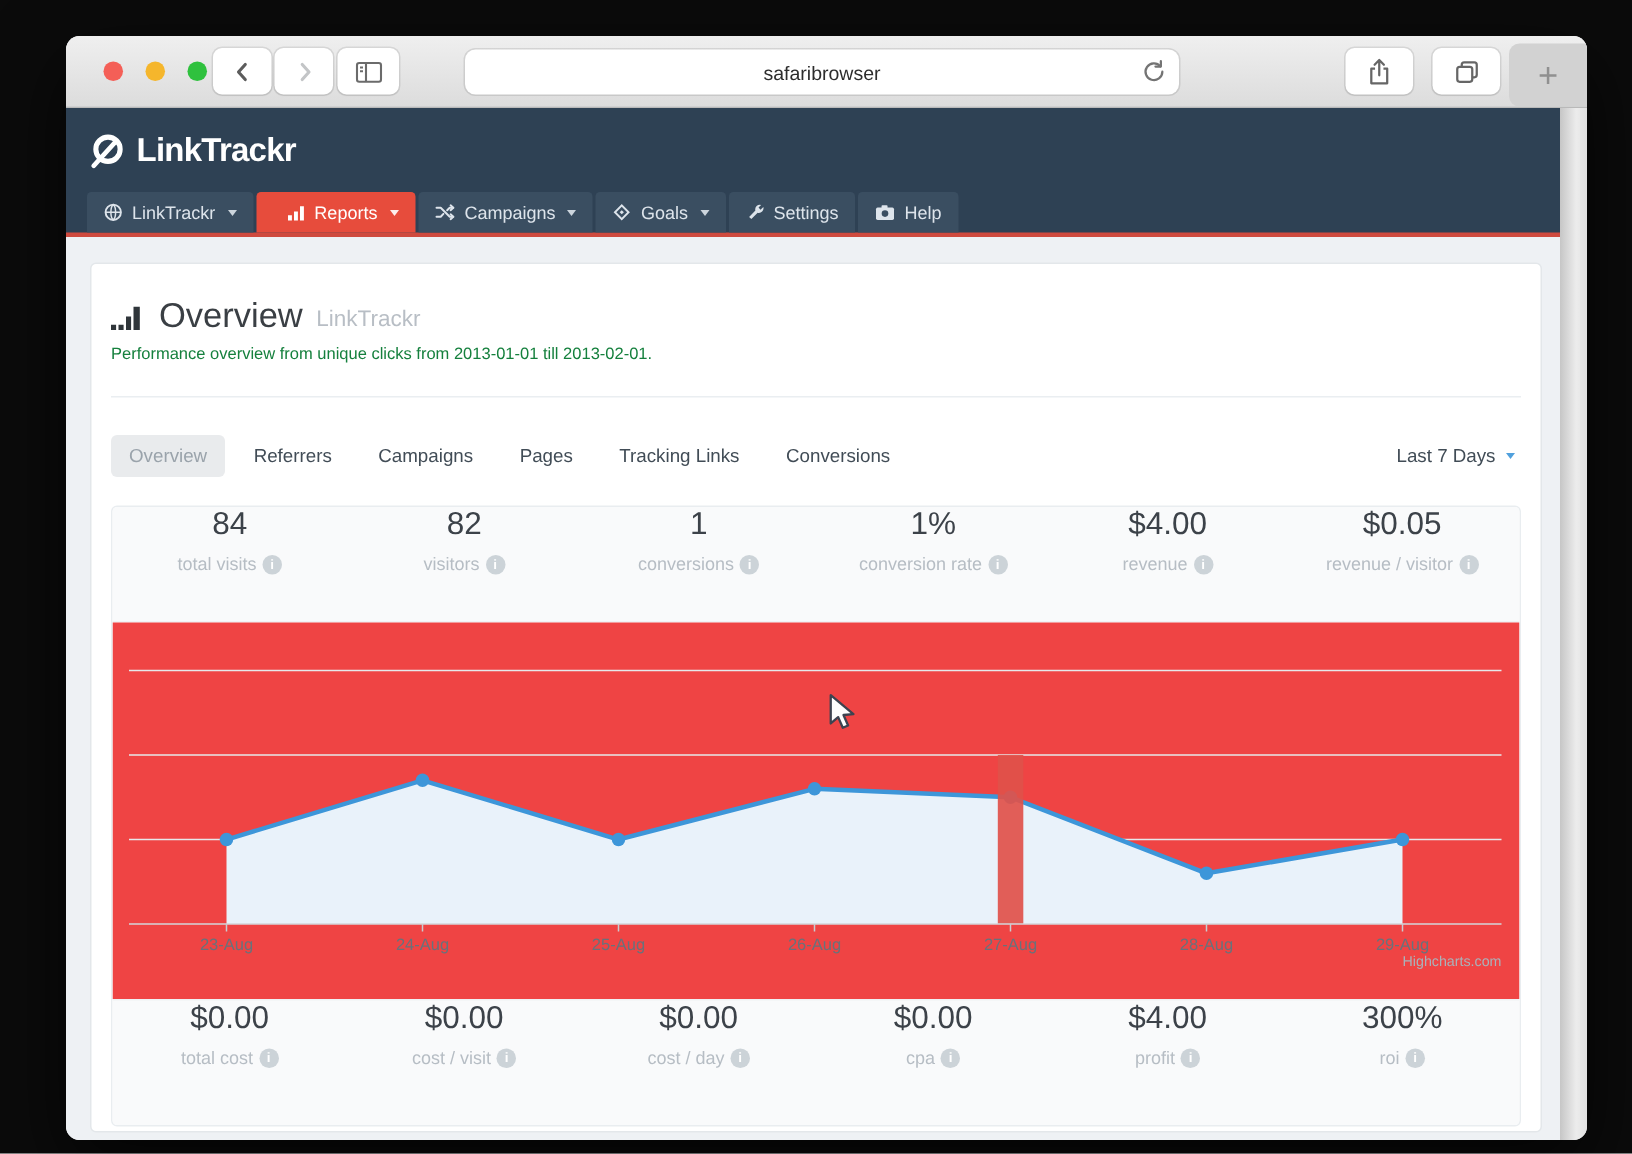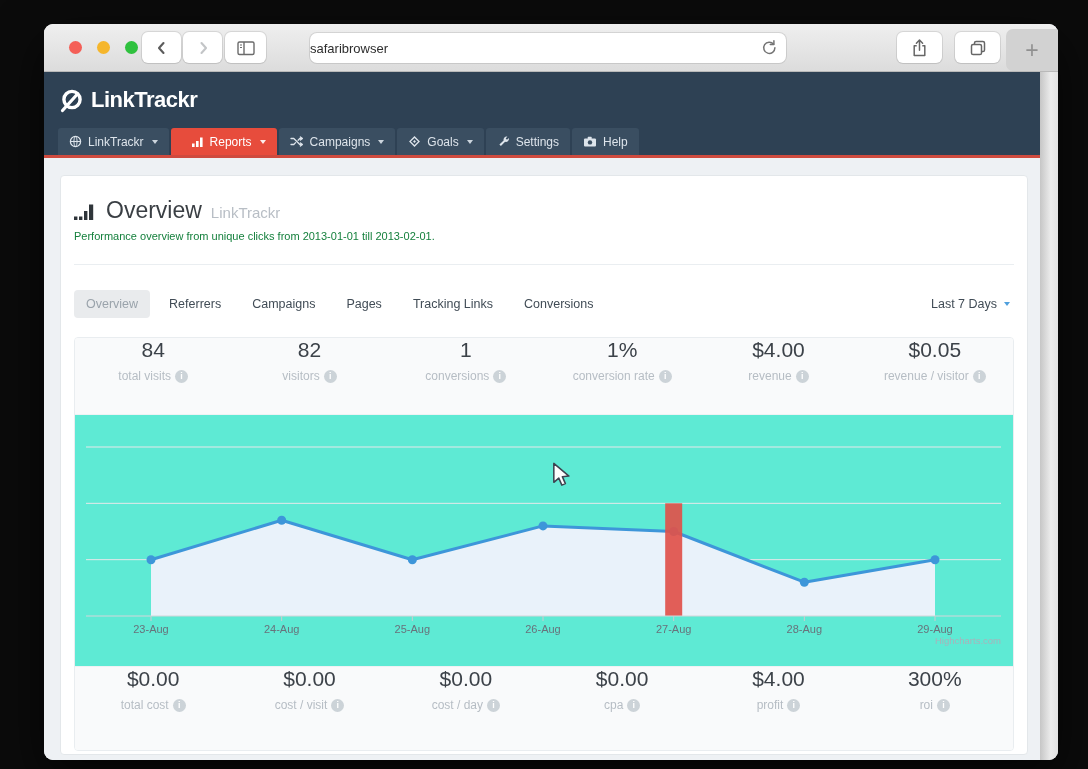--- a/index.html
+++ b/index.html
@@ -18,21 +18,21 @@
   .tlight { position:absolute; top:17px; width:13px; height:13px; border-radius:50%; }
   .tlight.red{ left:25px; background:#f45f57; } .tlight.yellow{ left:53px; background:#f5b62c; }
   .tlight.green{ left:81px; background:#2fc13e; }
   .tb-btn { position:absolute; top:8px; height:31px; background:#fff; border-radius:6px;
             box-shadow:0 0 0 1px rgba(0,0,0,.09),0 1px 1px rgba(0,0,0,.05);
             display:flex; align-items:center; justify-content:center; }
   .tb-back{ left:98px; width:39px; } .tb-fwd{ left:139px; width:39px; }
   .tb-side{ left:181px; width:41px; } .tb-share{ left:853px; width:45px; } .tb-tabs{ left:911px; width:45px; }
   .url-field { position:absolute; left:266px; top:9px; width:476px; height:30px; background:#fff;
                border-radius:7px; box-shadow:0 0 0 1px rgba(0,0,0,.1);
-               display:flex; align-items:center; 
+               display:flex; align-items:center; justify-content:center;
                font-size:13px; color:#2d2d2d; }
   .url-reload { position:absolute; right:9px; top:6px; }
   .newtab-btn { position:absolute; right:0; top:5px; width:52px; height:42px; background:#d2d2d2;
                 border-radius:7px 0 0 7px; color:#909090; font-size:23px; font-weight:300;
                 display:flex; align-items:center; justify-content:center; }
 
   
   .right-strip { position:absolute; right:0; top:48px; bottom:0; width:18px;
                  background:linear-gradient(90deg,#c6c6c6,#ececec 60%,#e2e2e2); }
 
@@ -73,21 +73,21 @@
   .widget { margin-top:19px; border:1px solid #e9edf0; border-radius:4px; height:414px; overflow:hidden; }
   .stats-row { height:77px; background:#f9fafb; display:flex; }
   .stats-row.footer { height:86px; border-top:1px solid #eff2f4; }
   .stats-row.header { border-bottom:1px solid #eff2f4; }
   .stat { flex:1; display:flex; flex-direction:column; align-items:center; justify-content:flex-start; }
   .stat-value { font-size:21px; color:#3c4249; font-weight:500; }
   .stat-label { margin-top:7px; font-size:12px; color:#b6bdc4; display:flex; align-items:center; gap:4px; }
   .info-icon { width:13px; height:13px; border-radius:50%; background:#ccd3d8; color:#fff;
                font-size:9px; font-weight:bold; line-height:13px; text-align:center; display:inline-block; }
 
-  .chart-body { height:251px; background:#5eead4; padding-top:4px; }
+  .chart-body { height:251px; background:#ef4444; padding-top:4px; }
   .chart-body svg { display:block; margin:0 auto; }
 
   .icon { display:inline-flex; align-items:center; }
 
   .cursor { position:absolute; left:552px; top:462px; z-index:50; pointer-events:none; }
 </style>
 </head>
 <body>
 
 <div class="window">

